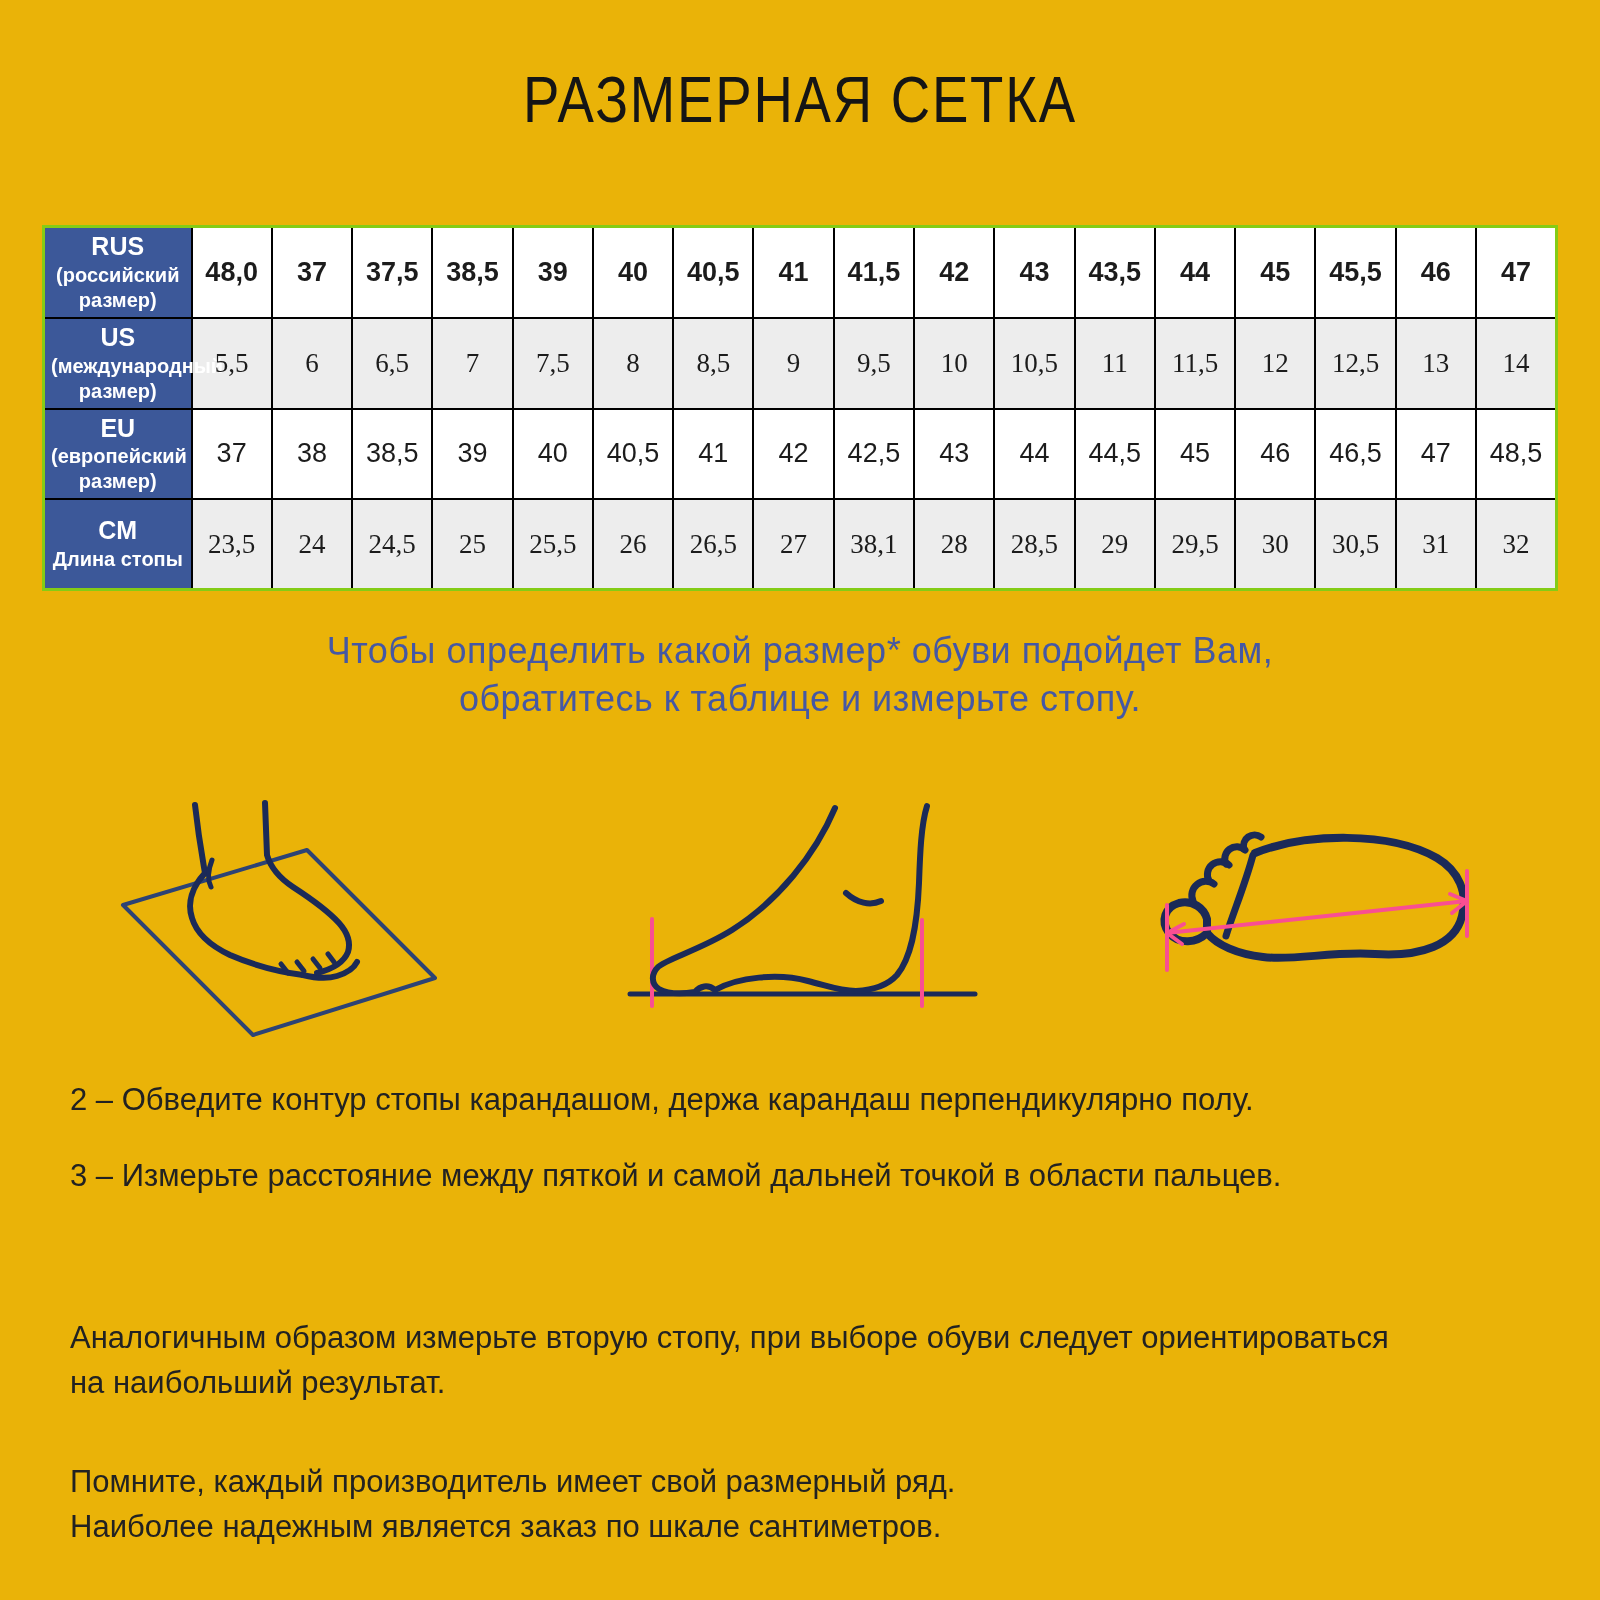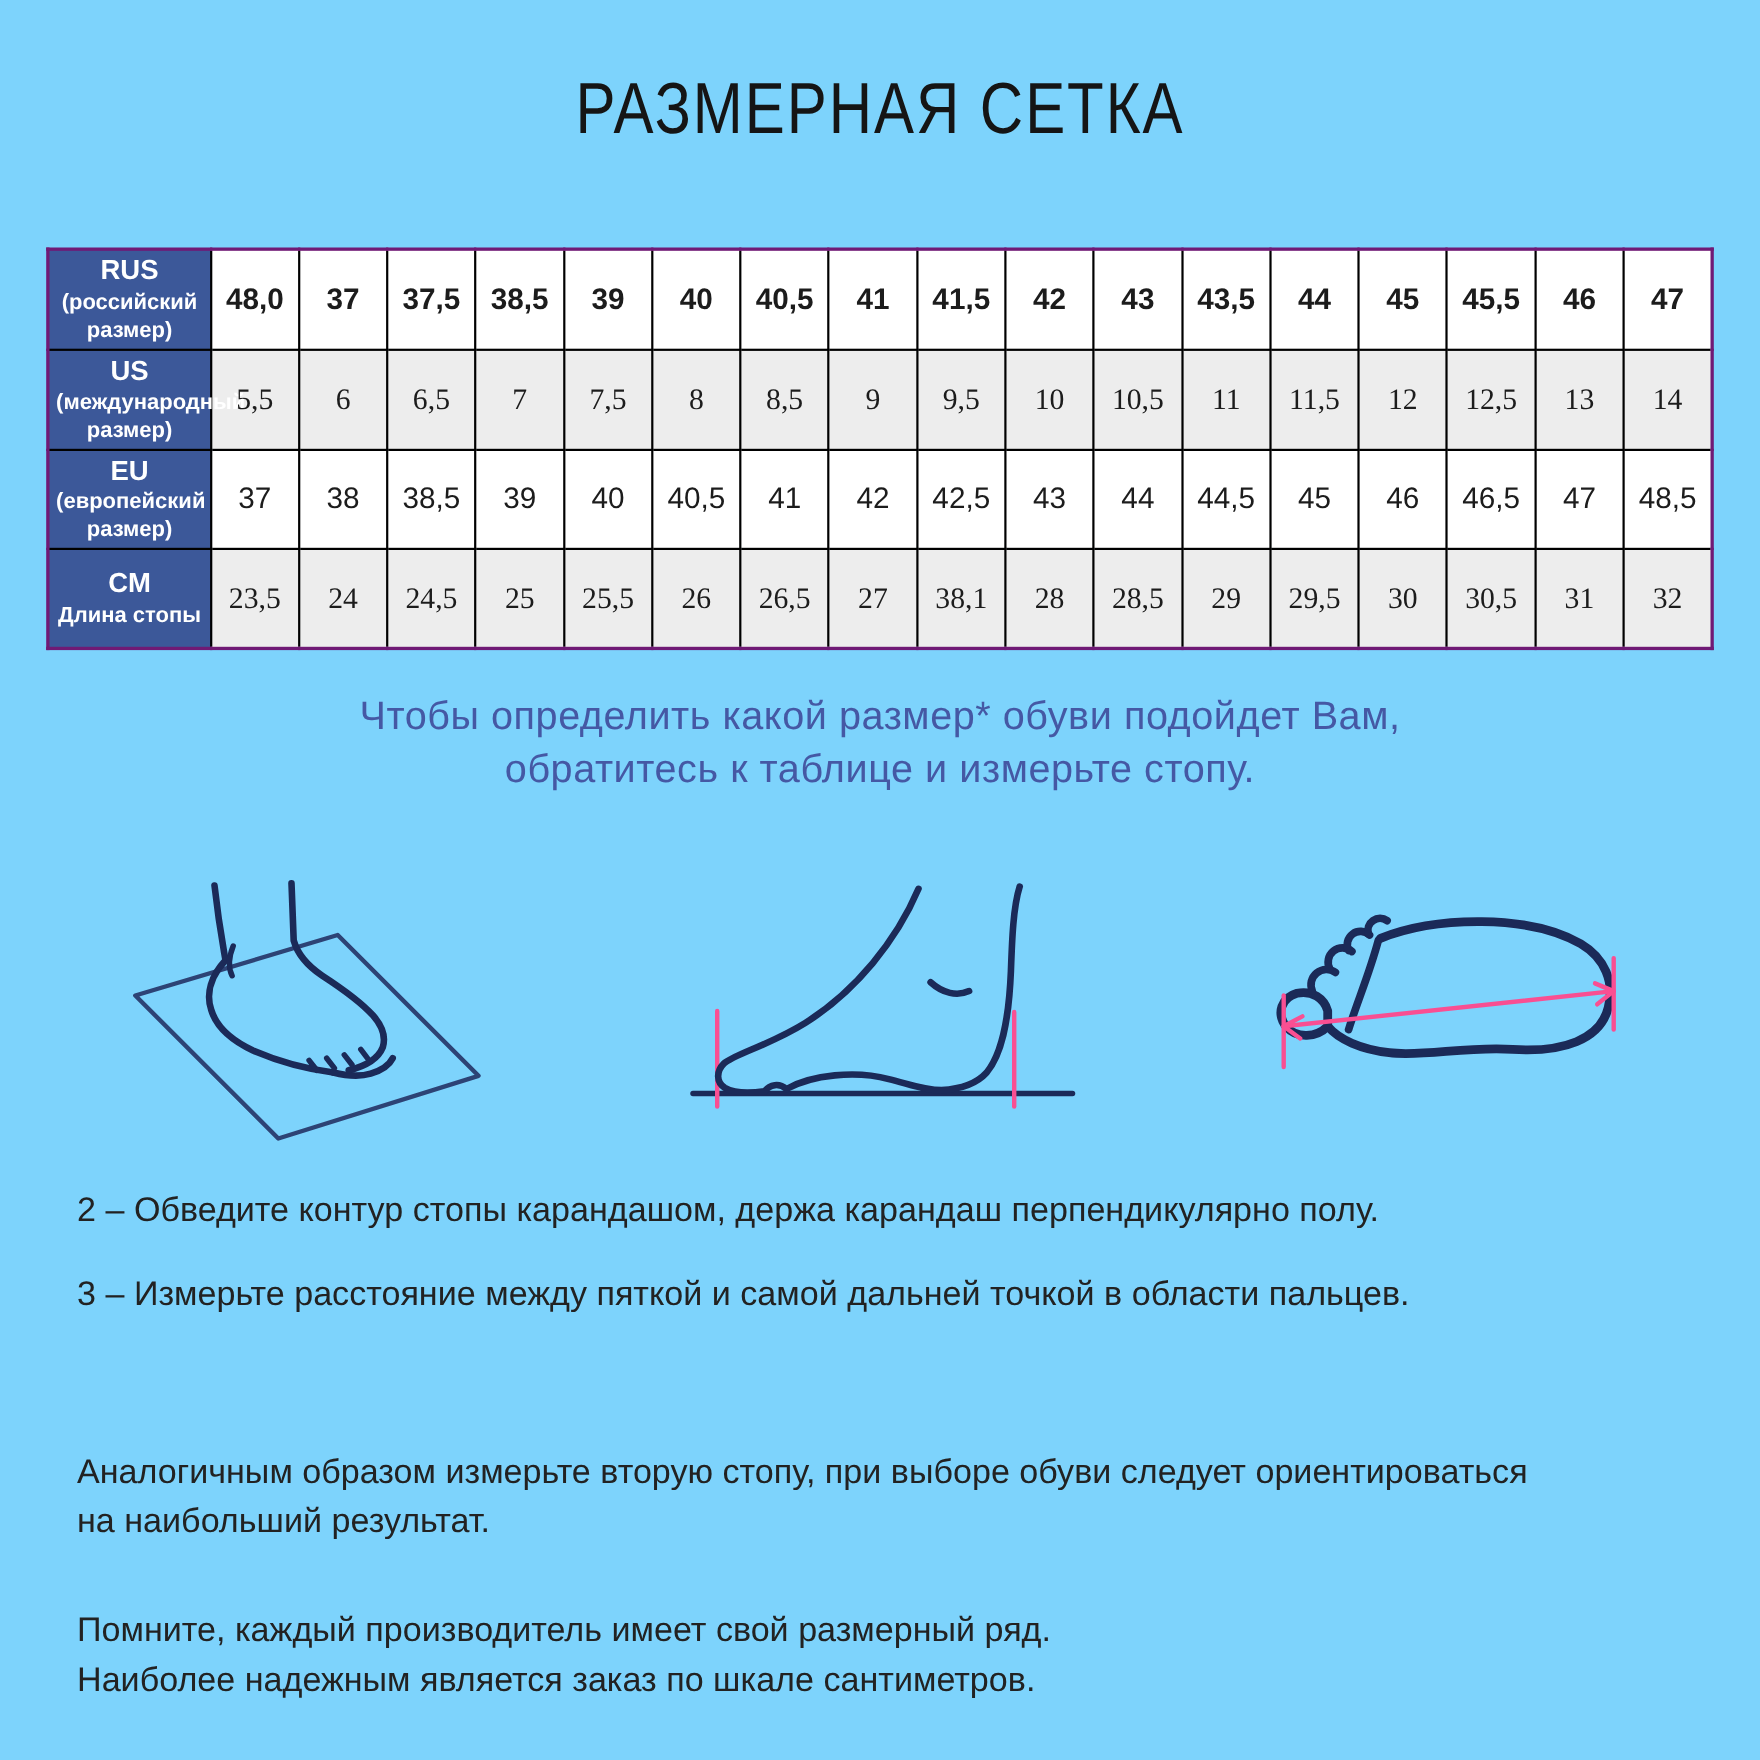--- a/index.html
+++ b/index.html
@@ -6,32 +6,32 @@
     --header-blue:#3c5899;
     --row-alt:#ededed;
     --intro-blue:#4558a4;
     --navy:#1b2a58;
     --pink:#f94f92;
     --ink:#1c1c1c;
   }
   *{margin:0;padding:0;box-sizing:border-box;}
   html,body{background:#fff;}
   body{font-family:"Liberation Sans", sans-serif;color:var(--ink);}
-  .page{position:relative;width:1600px;height:1600px;background:#7dd3fc;overflow:hidden;}
+  .page{position:relative;width:1600px;height:1600px;background:#eab308;overflow:hidden;}
 
   .title{
     position:absolute;top:64px;left:0;width:100%;
     text-align:center;font-size:62px;font-weight:400;letter-spacing:2px;
     color:#151515;transform:scale(.88,1.06);transform-origin:50% 50%;
   }
 
   table.size-table{
     position:absolute;left:42px;top:225px;width:1516px;height:360px;
     border-collapse:collapse;table-layout:fixed;
-    border:3px solid #701a75;
+    border:3px solid #84cc16;
   }
   table.size-table th,table.size-table td{border:2px solid #000;}
   table.size-table th{
     width:148px;background:var(--header-blue);color:#fff;
     text-align:center;vertical-align:middle;padding:4px 6px;
   }
   table.size-table th .code{font-size:25px;font-weight:bold;line-height:1.15;}
   table.size-table th .subtitle{font-size:20px;font-weight:bold;line-height:1.25;margin-top:2px;}
   table.size-table td{
     text-align:center;vertical-align:middle;font-size:27px;background:#fff;height:90px;

